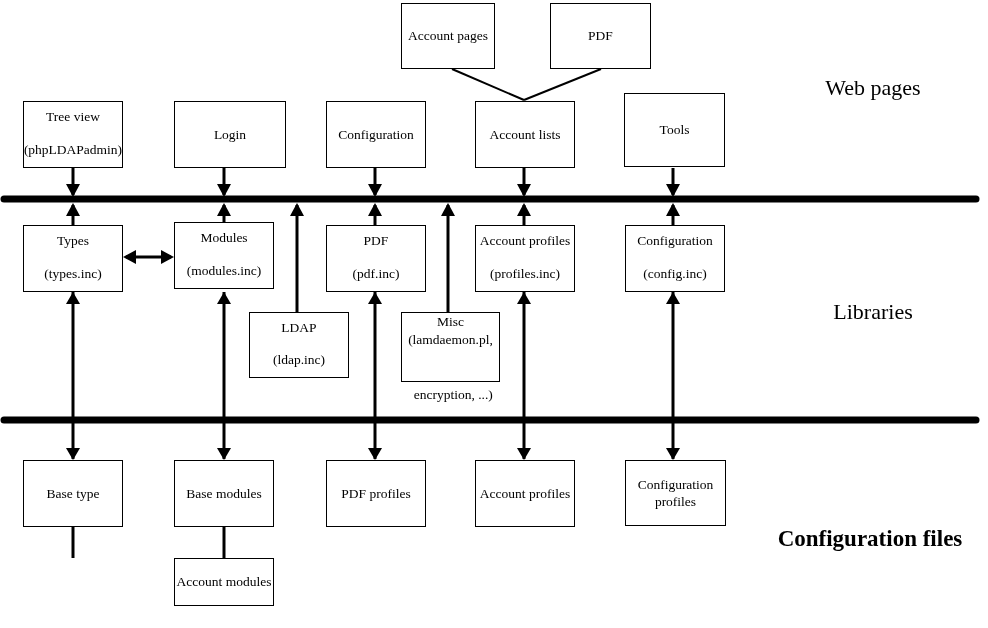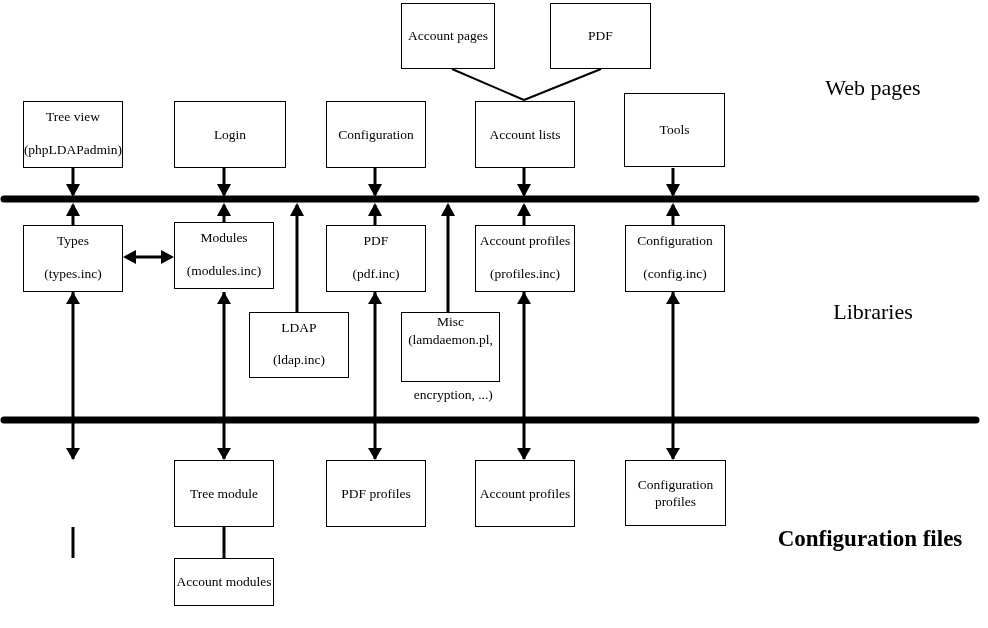--- a/index.html
+++ b/index.html
@@ -172,22 +172,25 @@
     <span class="bl">(ldap.inc)</span>
   </div>
   <div class="box miscbox" id="b-misc">
     <span class="bl">Misc</span>
     <div class="sub">
       <span class="bl">(lamdaemon.pl,</span>
       <span class="bl">encryption, ...)</span>
     </div>
   </div>
 
+  <div class="box center" id="b-base-type">
+    <span class="bl">Base type</span>
+  </div>
   <div class="box center" id="b-base-module">
-    <span class="bl">Tree module</span>
+    <span class="bl">Base modules</span>
   </div>
   <div class="box center" id="b-pdf-templates">
     <span class="bl">PDF profiles</span>
   </div>
   <div class="box center" id="b-account-profiles-cfg">
     <span class="bl">Account profiles</span>
   </div>
   <div class="box tight" id="b-configuration-profiles">
     <span class="bl">Configuration</span>
     <span class="bl">profiles</span>

